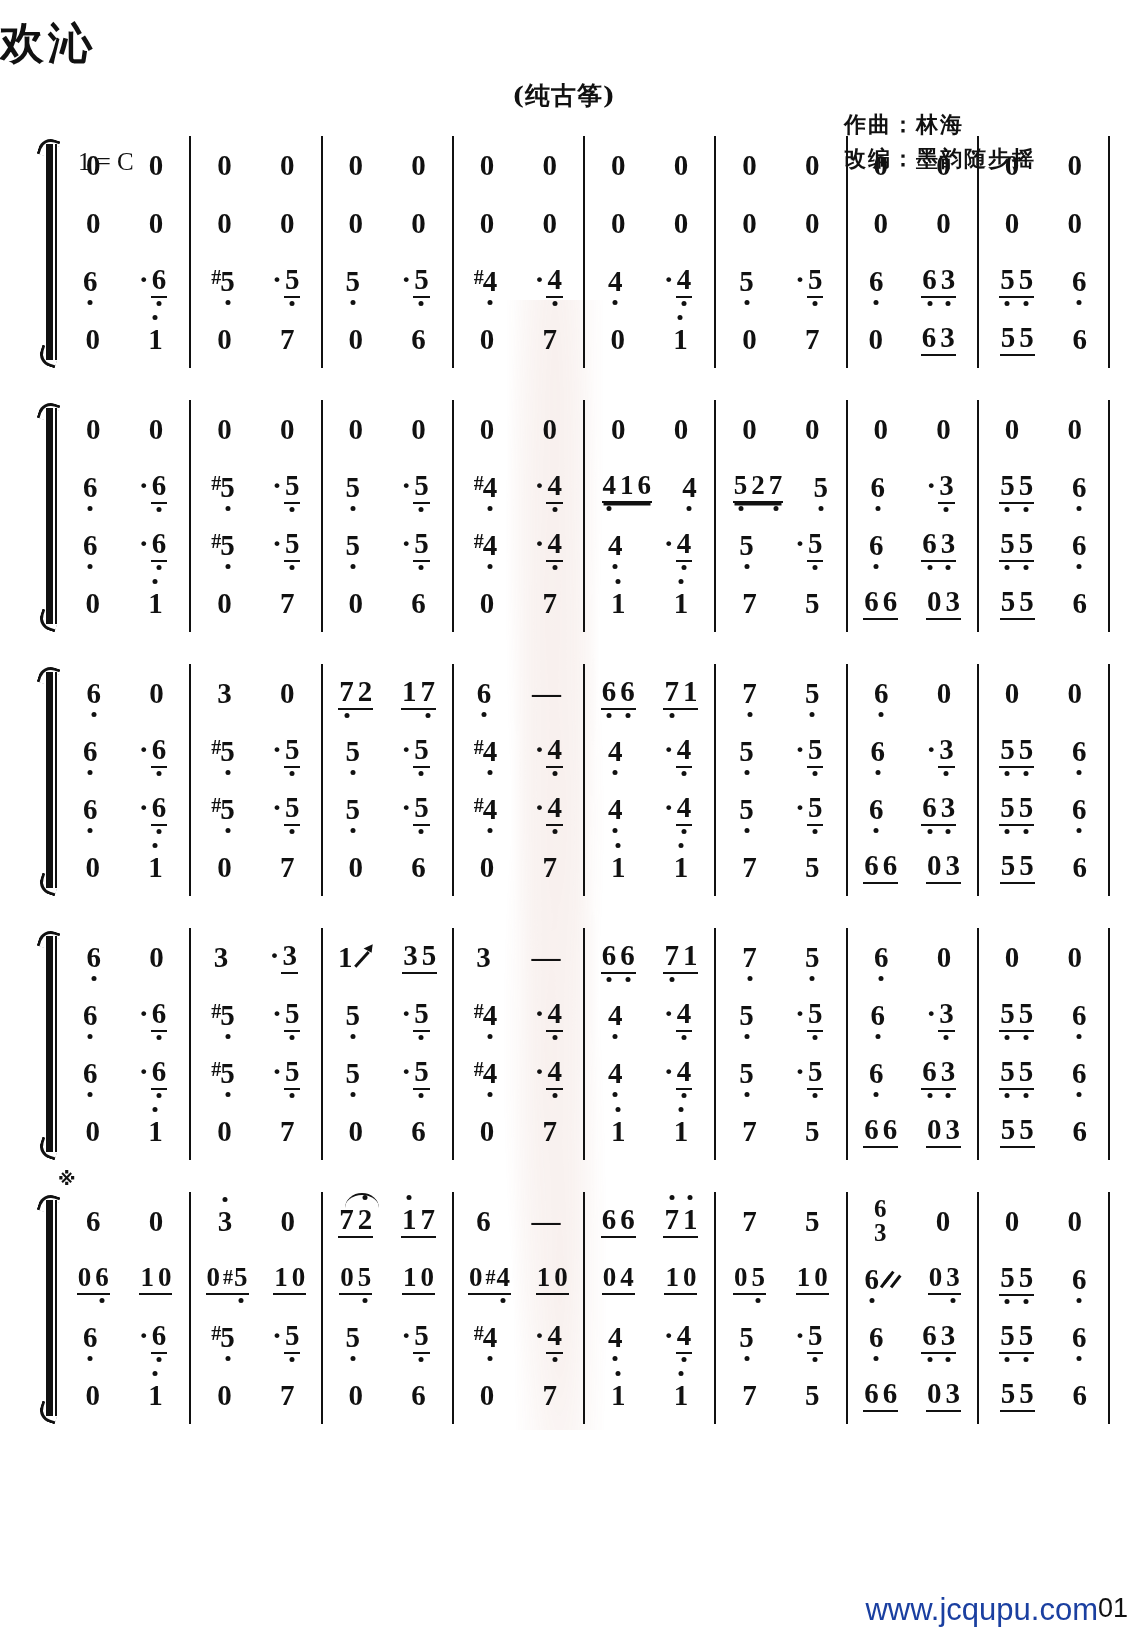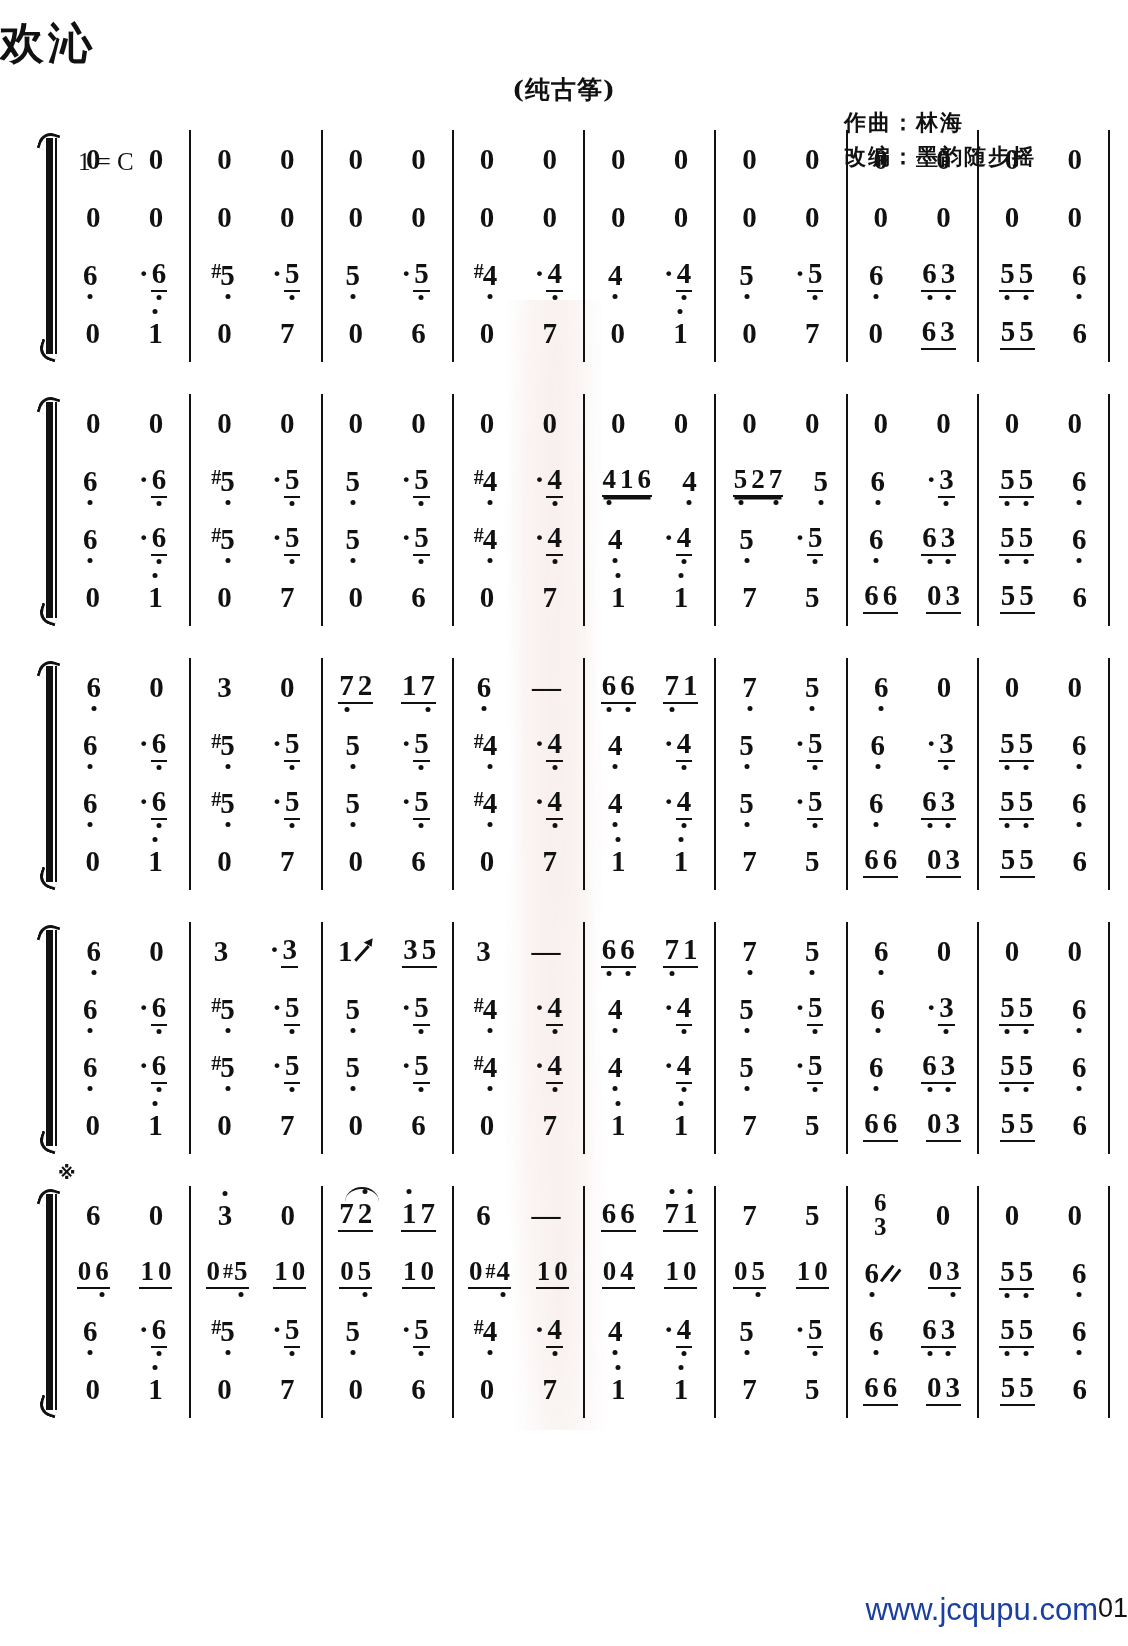--- a/index.html
+++ b/index.html
@@ -21,32 +21,32 @@
     font-size: 44px;
     font-weight: bold;
     letter-spacing: 4px;
     margin-top: 14px;
     font-family: "DejaVu Serif", serif;
   }
   .sheet-subtitle {
     text-align: center;
     font-size: 25px;
     font-weight: bold;
-    margin-top: 0;
+    margin-top: 6px;
     letter-spacing: 1px;
     font-family: "DejaVu Serif", serif;
   }
   .credits {
     position: absolute;
     right: 92px;
     top: 108px;
     font-size: 22px;
     line-height: 1.55;
     font-weight: bold;
-    font-family: Liberation Mono, monospace;
+    font-family: Liberation Serif, serif;
     letter-spacing: 2px;
   }
   .keysig {
     position: absolute;
     left: 78px;
     top: 148px;
     font-size: 25px;
     font-family: Liberation Serif, serif;
   }
 

